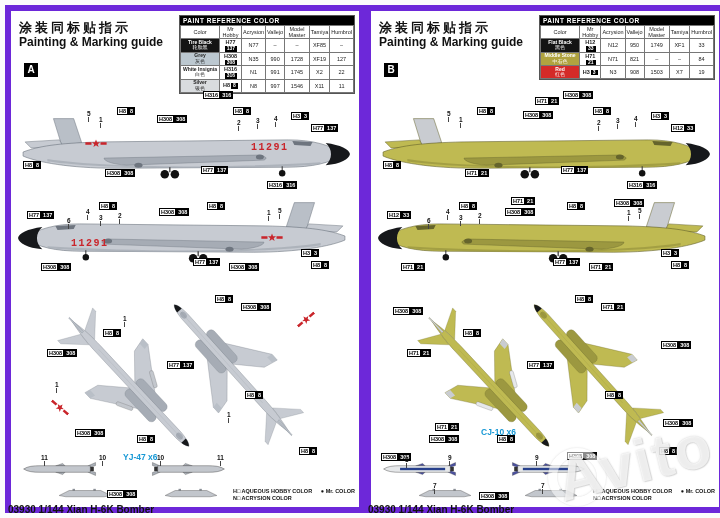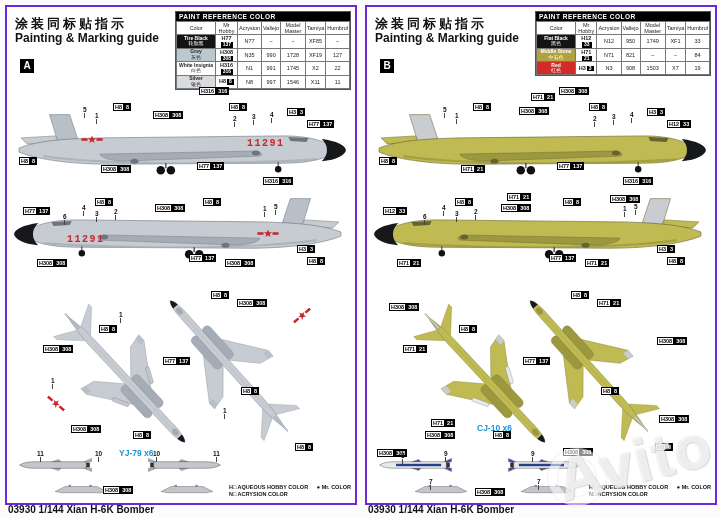--- a/index.html
+++ b/index.html
@@ -1,17 +1,17 @@
 <!DOCTYPE html>
 <html><head>
 <meta charset="utf-8">
 <style>
   html,body{margin:0;padding:0;background:#fafafa;font-family:"Liberation Sans",sans-serif;}
   #stage{position:relative;width:720px;height:518px;background:#fcfcfc;overflow:hidden;}
-  .panel{position:absolute;top:5px;width:348px;height:496px;background:#ffffff;border:2px solid #6d28d9;}
+  .panel{position:absolute;top:5px;width:348px;height:496px;background:#ffffff;border:6px solid #6d28d9;}
   #panelA{left:5px;} #panelB{left:365px;}
   .abs{position:absolute;}
   .layer{position:absolute;inset:0;pointer-events:none;}
   
   .title-zh{position:absolute;left:8px;top:8px;font-size:13px;font-weight:bold;letter-spacing:3px;color:#111;}
   .title-en{position:absolute;left:8px;top:24px;font-size:12px;font-weight:bold;color:#111;}
   
   .badge{position:absolute;left:13px;top:52px;width:14px;height:14px;background:#000;color:#fff;
          font-size:10px;font-weight:bold;text-align:center;line-height:14px;}
   
@@ -218,21 +218,21 @@
     <svg class="diag dr" style="left:180px;top:270px" viewBox="0 0 150 320" role="img">
         <use href="#planview"></use>
       </svg>
     <svg class="roundel" style="left:38px;top:392px;transform:rotate(40deg)" viewBox="0 0 24 10">
         <use href="#roundel"></use>
       </svg>
     <svg class="roundel" style="left:284px;top:304px;transform:rotate(-40deg)" viewBox="0 0 24 10">
         <use href="#roundel"></use>
       </svg>
 
-    <div class="msl-label" style="left:112px;top:441px">YJ-79 x6</div>
+    <div class="msl-label" style="left:112px;top:441px">YJ-47 x6</div>
     <svg class="abs" style="left:10px;top:451px;width:78px;height:14px" viewBox="0 0 90 16">
         <use href="#missile"></use>
       </svg>
     <svg class="abs flip" style="left:138px;top:451px;width:78px;height:14px" viewBox="0 0 90 16">
         <use href="#missile"></use>
       </svg>
     <svg class="abs" style="left:40px;top:477px;width:68px;height:10px" viewBox="0 0 70 12">
         <use href="#pylon"></use>
       </svg>
     <svg class="abs" style="left:146px;top:477px;width:68px;height:10px" viewBox="0 0 70 12">

